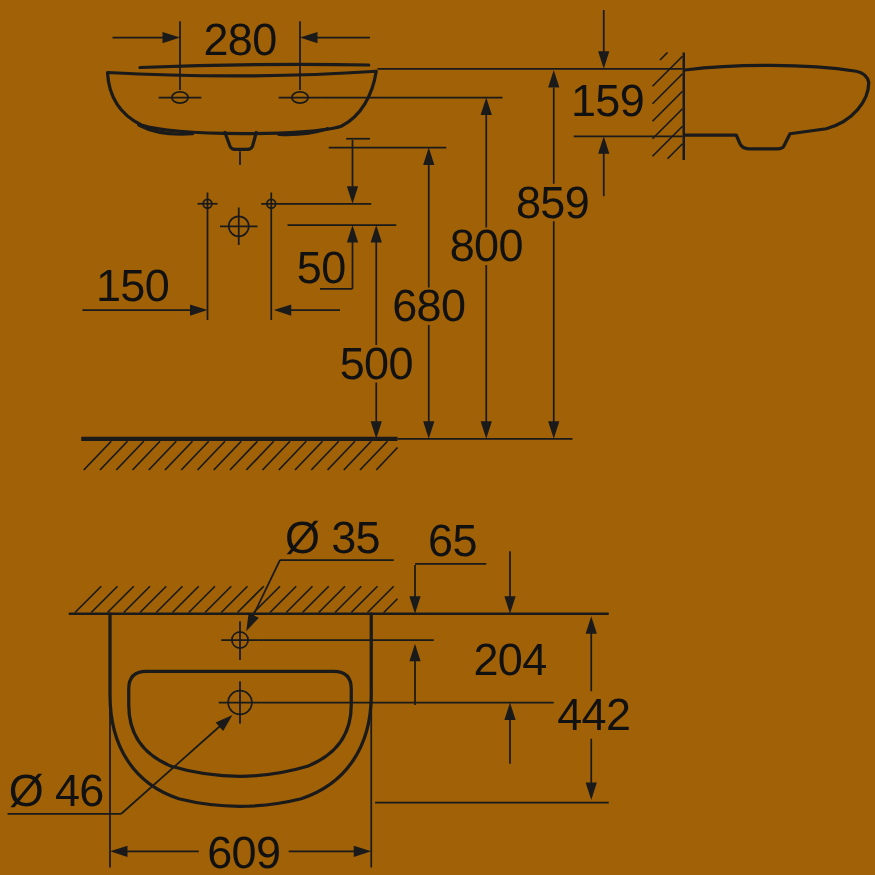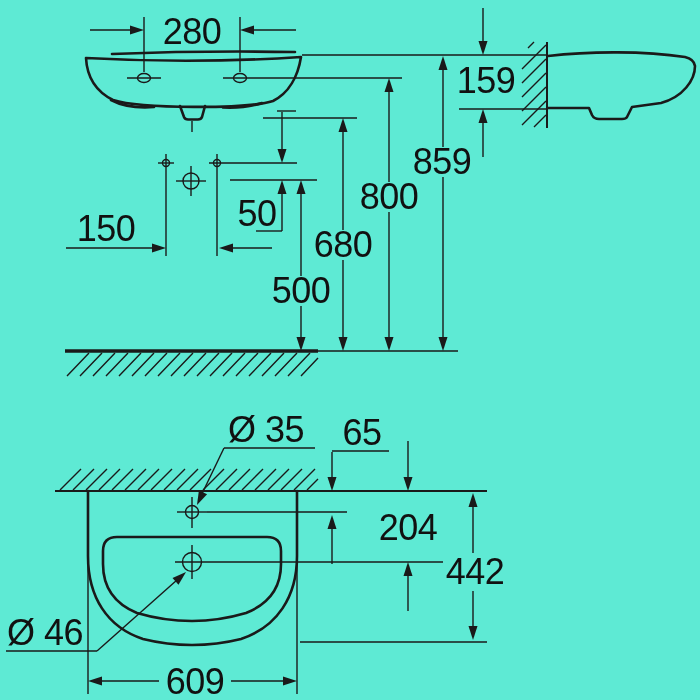--- a/index.html
+++ b/index.html
@@ -1,16 +1,16 @@
 <!DOCTYPE html>
 <html><head>
 <meta charset="utf-8">
 <style>
   html,body{margin:0;padding:0;background:#ffffff;}
-  .canvas{position:relative;width:700px;height:700px;background:#5eead4;overflow:hidden;
+  .canvas{position:relative;width:700px;height:700px;background:#a16207;overflow:hidden;
           font-family:"Liberation Sans", sans-serif;}
   svg{display:block;}
   .dim-text{font-family:"Liberation Sans", sans-serif;font-size:36px;fill:#111;letter-spacing:-0.5px;}
   .thick{stroke:#1a1a1a;stroke-width:2.6;fill:none;stroke-linecap:round;stroke-linejoin:round;}
   .med{stroke:#1a1a1a;stroke-width:2;fill:none;stroke-linecap:butt;}
   .thin{stroke:#1a1a1a;stroke-width:1.4;fill:none;stroke-linecap:butt;}
   .hatch{stroke:#1a1a1a;stroke-width:1.4;fill:none;}
   .arrow{fill:#1a1a1a;stroke:none;}
   .ground{stroke:#1a1a1a;stroke-width:3.4;fill:none;}
 </style>

